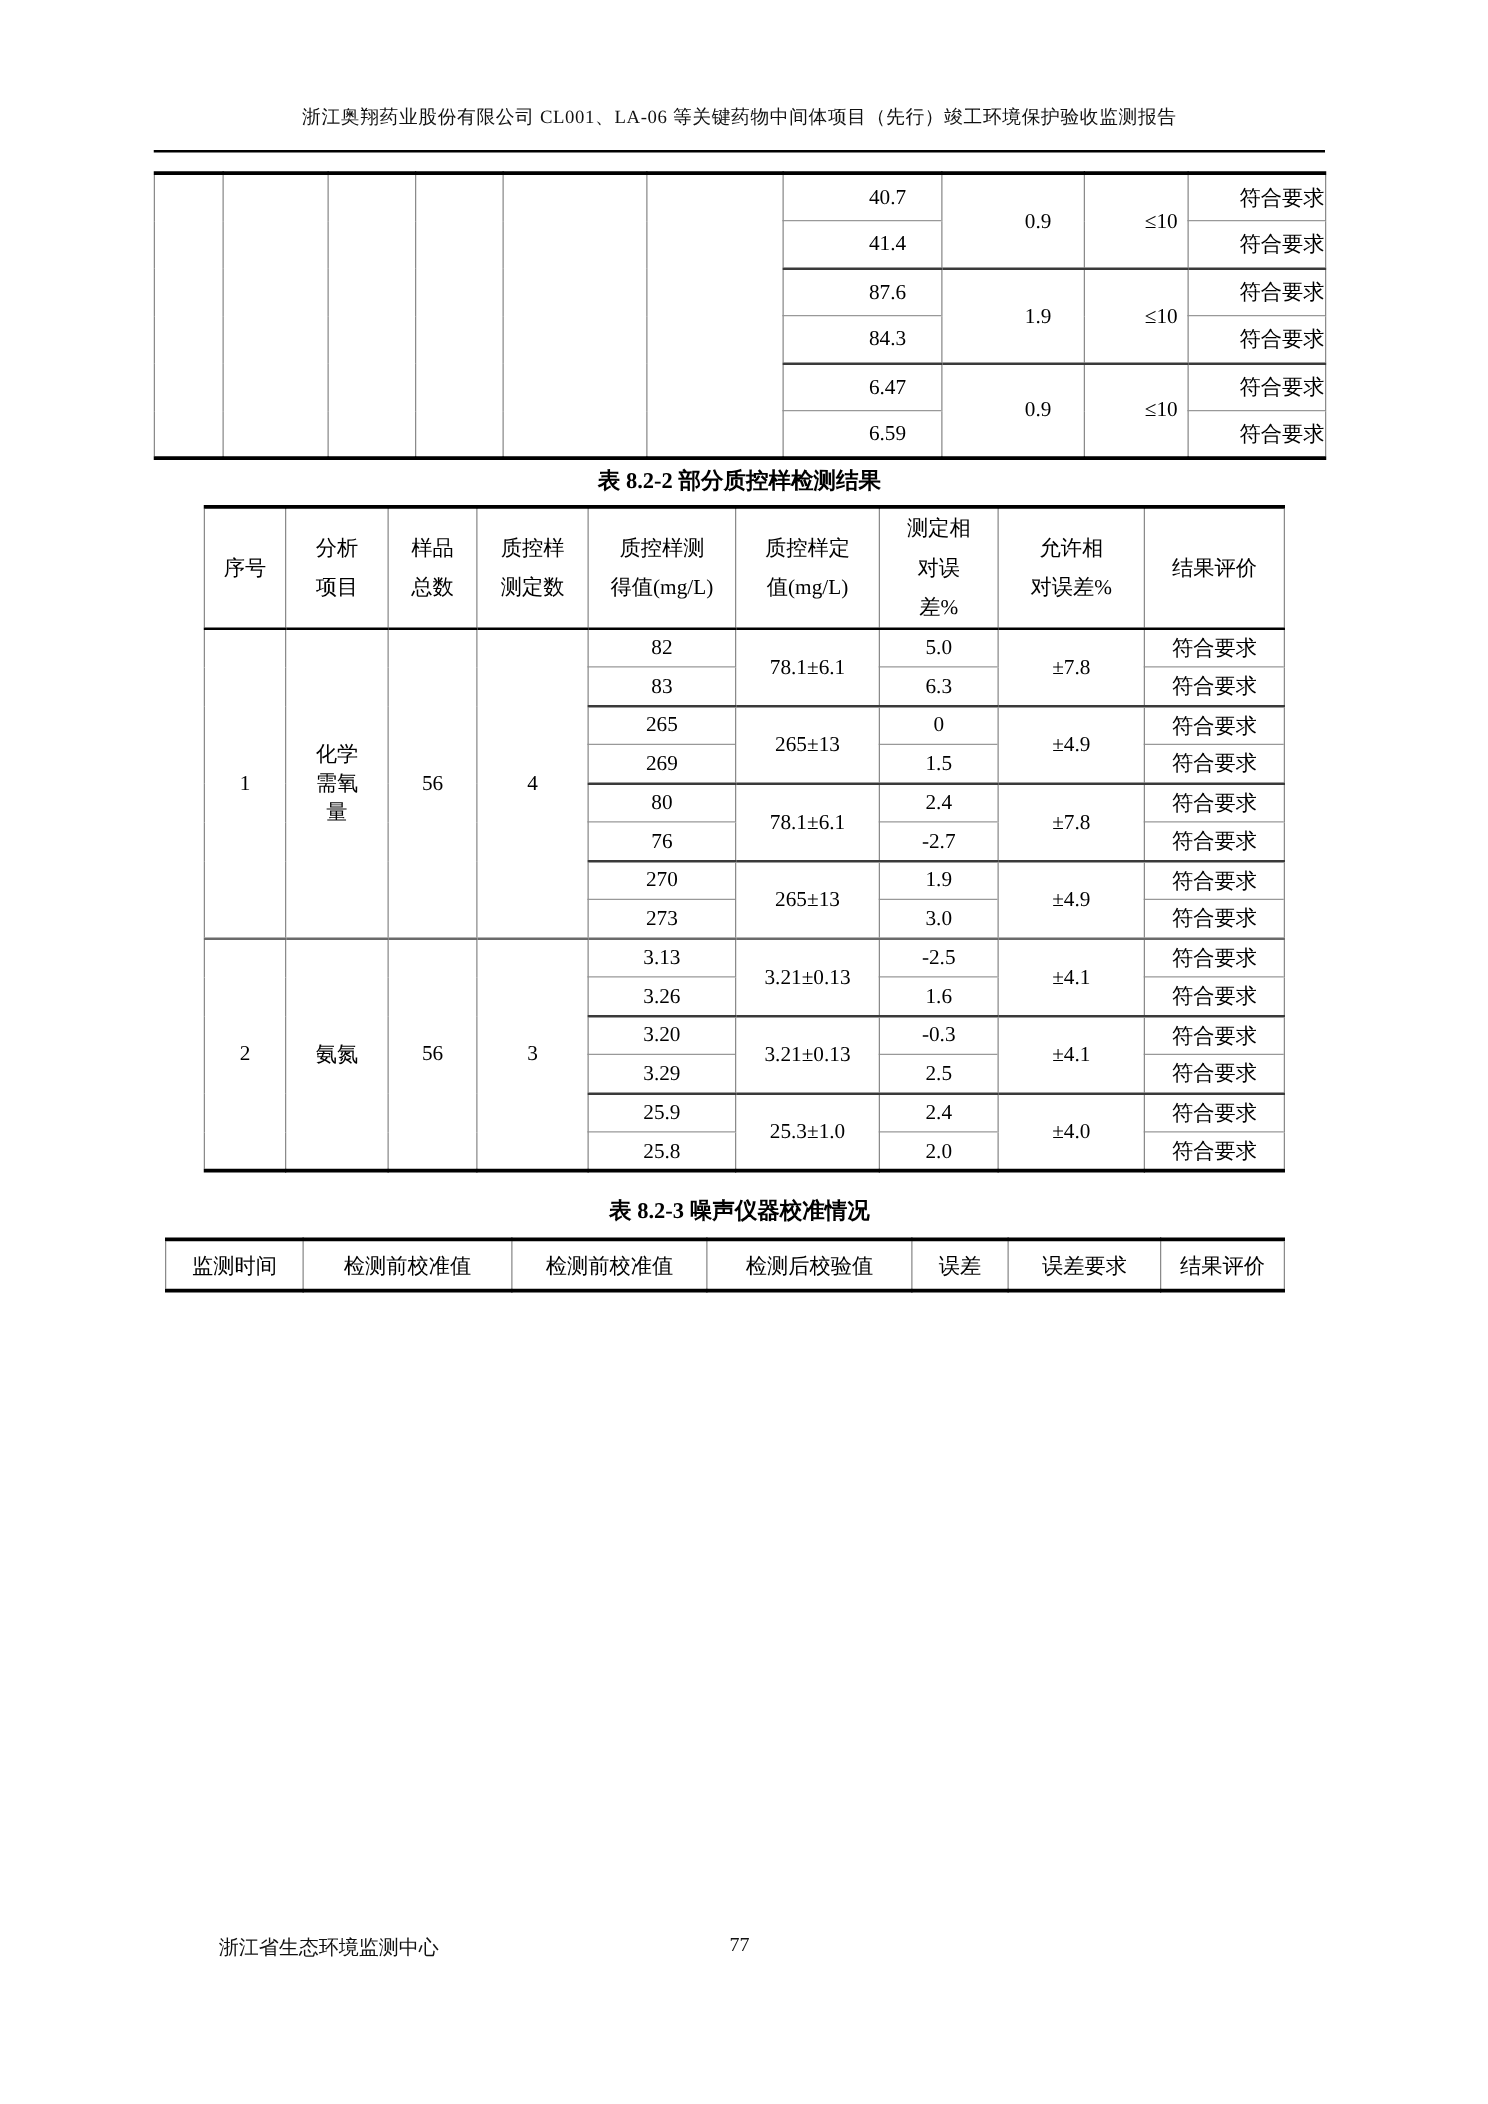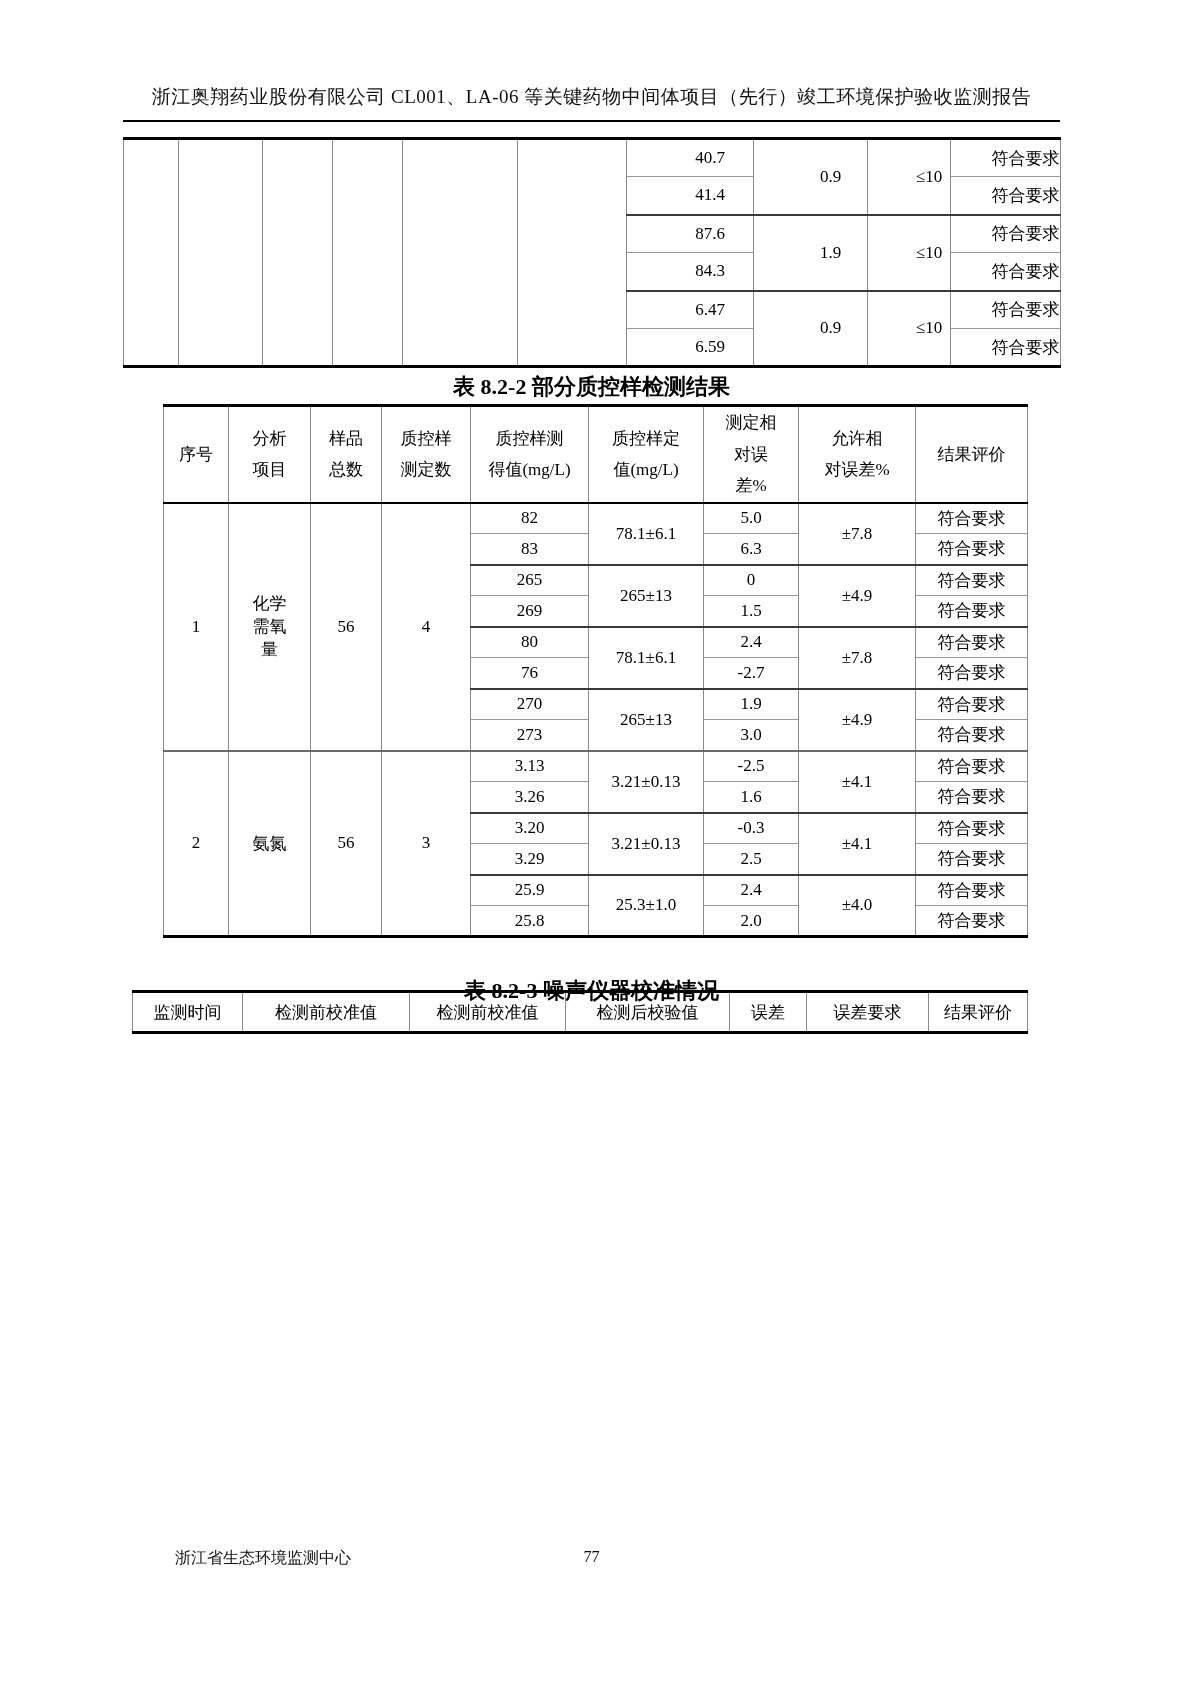--- a/index.html
+++ b/index.html
@@ -7,21 +7,21 @@
     position:relative;
     width:1190px;height:1683px;
     background:#ffffff;
     font-family:"Liberation Serif","DejaVu Serif",serif;
     color:#000;
     overflow:hidden;
   }
   .content{position:absolute;left:123px;top:0;width:937px;}
   .report-header{
     position:absolute;top:84px;left:0;width:100%;
-    text-align:center;font-size:19px;letter-spacing:0.5px;color:#111;
+    text-align:center;font-size:15px;letter-spacing:0.5px;color:#111;
   }
   .header-rule{
     position:absolute;top:120px;left:0;width:100%;
     border-top:2px solid #000;height:0;
   }
   table{border-collapse:collapse;table-layout:fixed;}
   td{
     padding:0;text-align:center;vertical-align:middle;
     font-size:17px;white-space:pre-line;
     border-left:1px solid #8a8a8a;border-right:1px solid #8a8a8a;
@@ -30,24 +30,24 @@
   
   .carryover{position:absolute;top:137px;left:0;width:937px;
     border-top:3px solid #000;border-bottom:3px solid #000;}
   .carryover tr{height:38px;}
   .carryover td{border-top:1px solid #999;padding-left:40px;}
   .carryover tr.group-start td{border-top:2px solid #3a3a3a;}
   .carryover tr:first-child td{border-top:none;}
   
   .tbl-title{
     position:absolute;left:0;width:100%;text-align:center;
-    font-size:22px;font-weight:bold;color:#000;
+    font-size:18px;font-weight:bold;color:#000;
   }
   .title-822{top:372px;}
-  .title-823{top:956px;margin-top:20px;}
+  .title-823{top:956px;}
   
   .t822{position:absolute;top:404px;left:40px;width:864px;
     border-top:3px solid #000;border-bottom:3px solid #000;}
   .t822 thead tr{height:97px;}
   .t822 thead td{border-bottom:2px solid #000;line-height:1.85;}
   .t822 tbody tr{height:31px;}
   .t822 tbody td{border-top:1px solid #999;}
   .t822 tbody tr.group-start td{border-top:2px solid #3a3a3a;}
   .t822 tbody tr.section-start td{border-top:2px solid #6b6b6b;}
   .t822 tbody tr.first td{border-top:none;}

